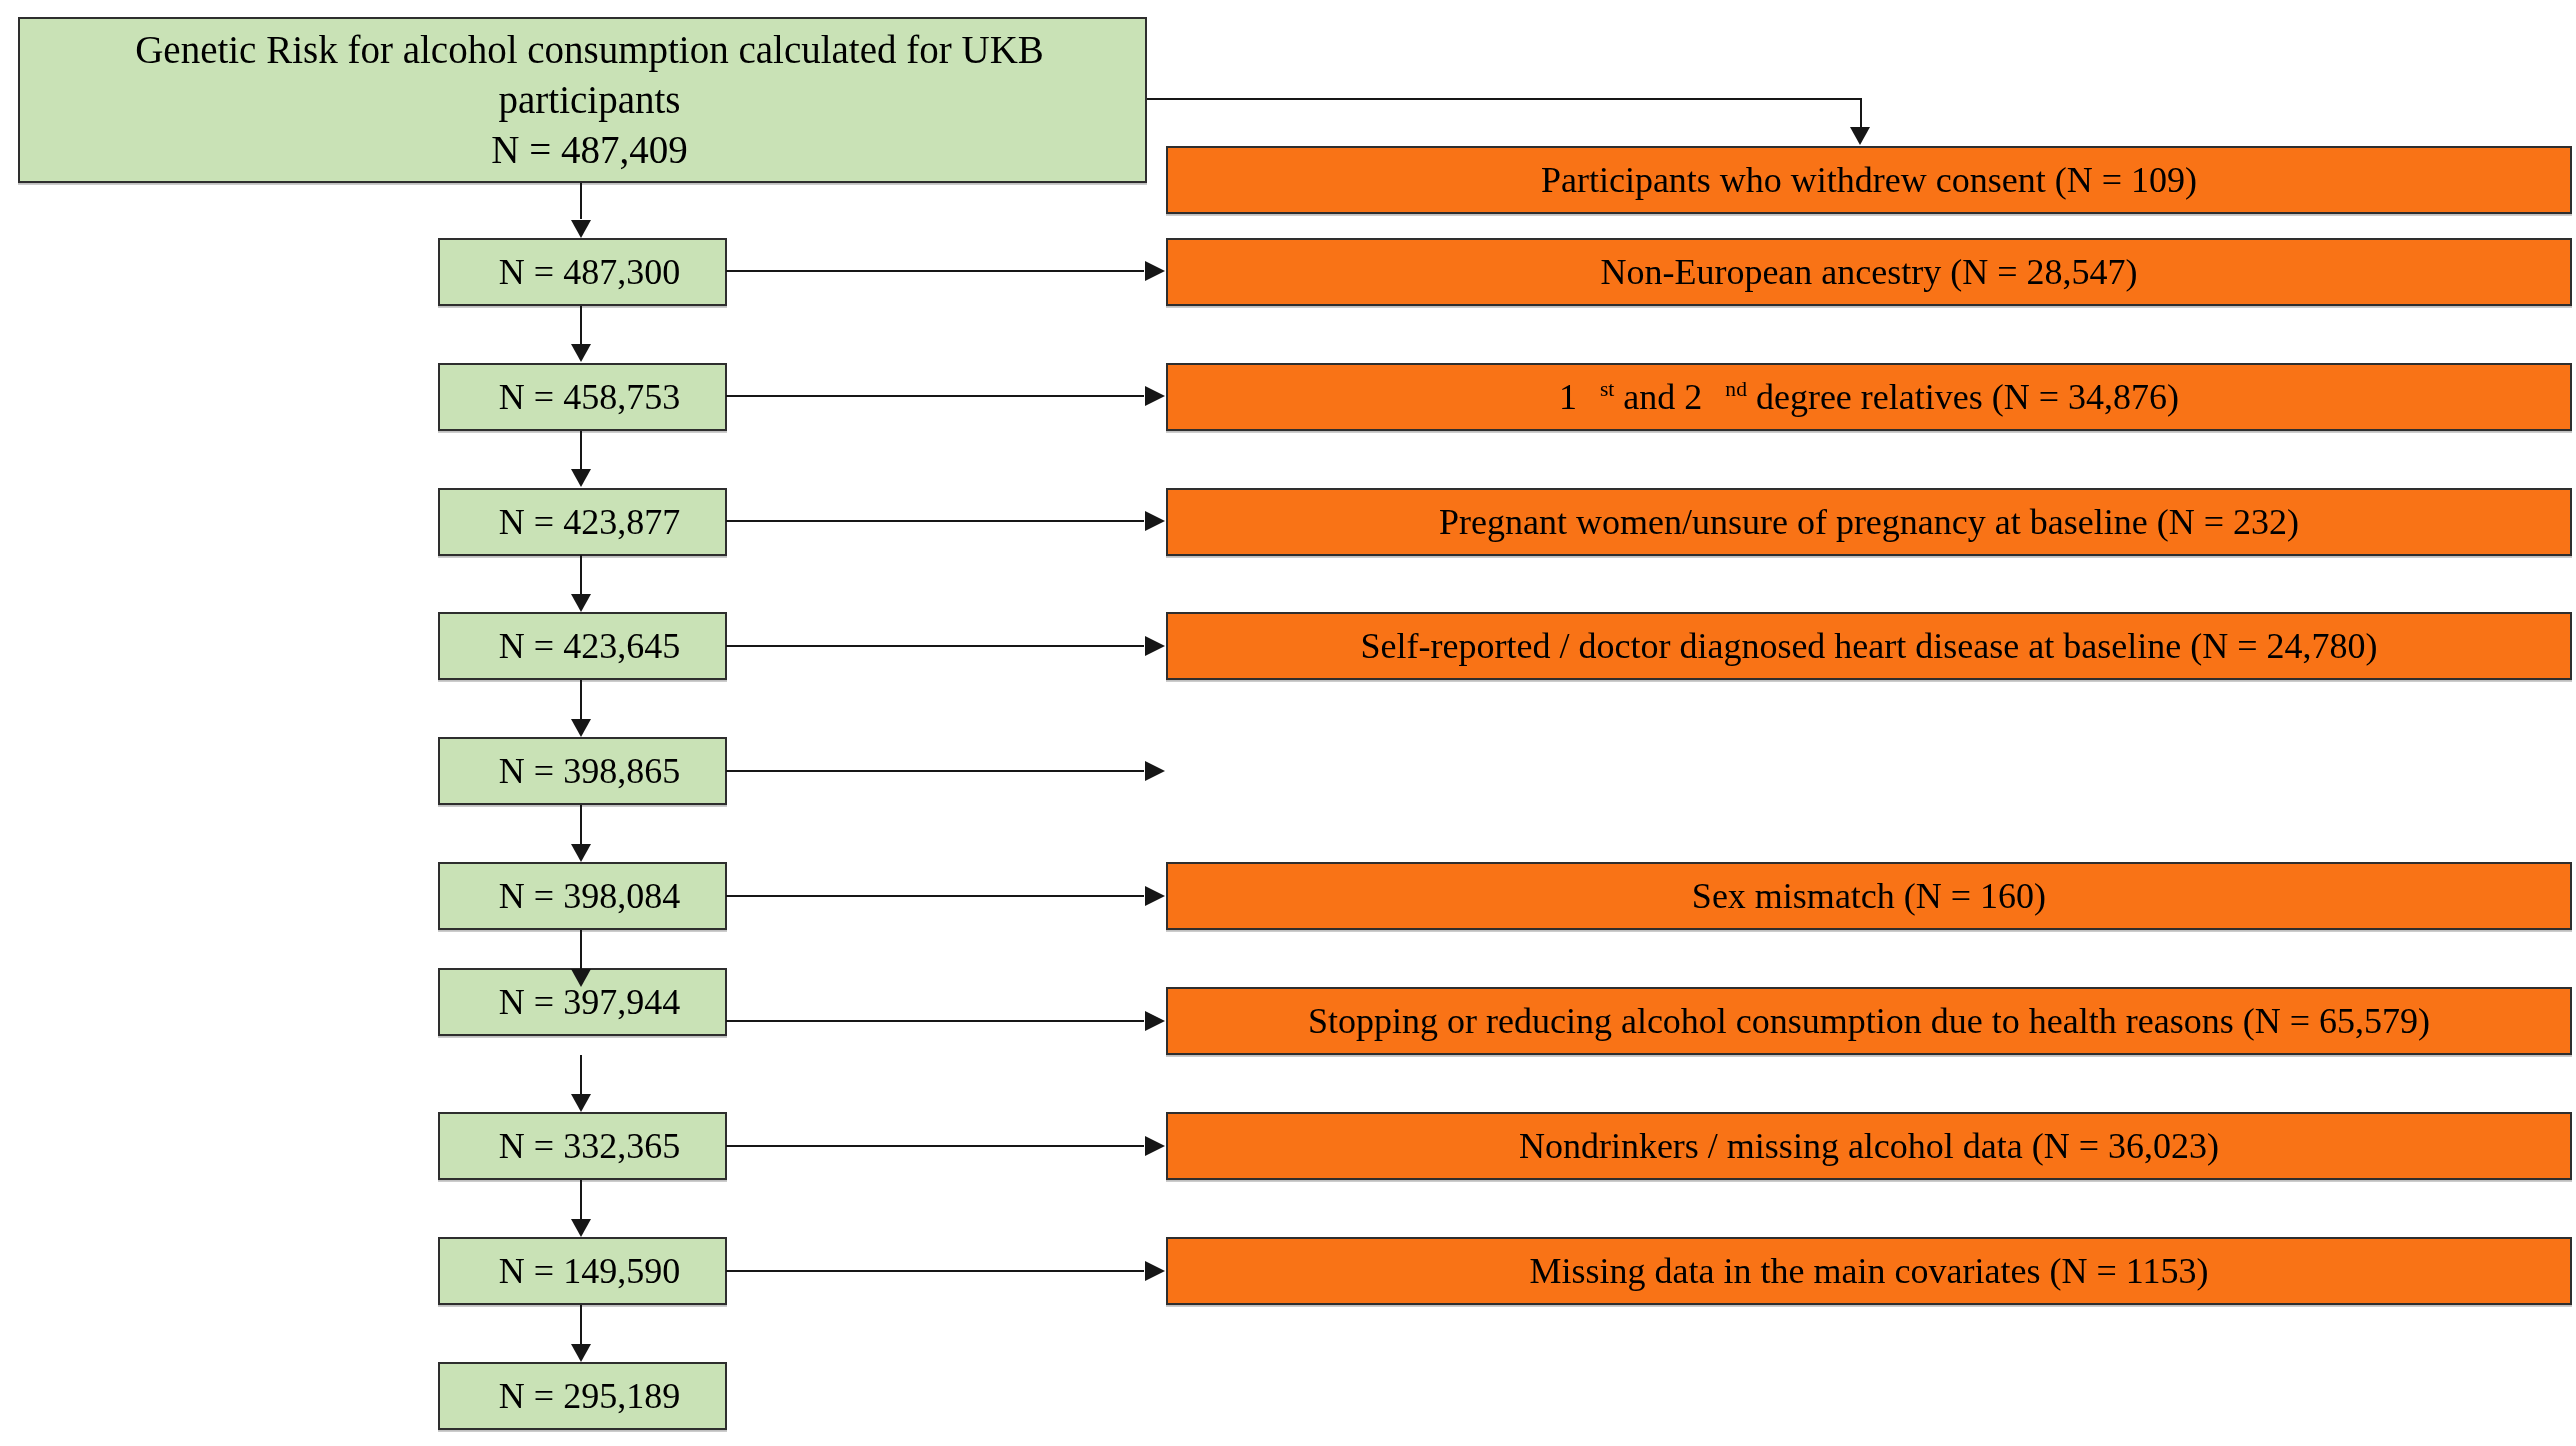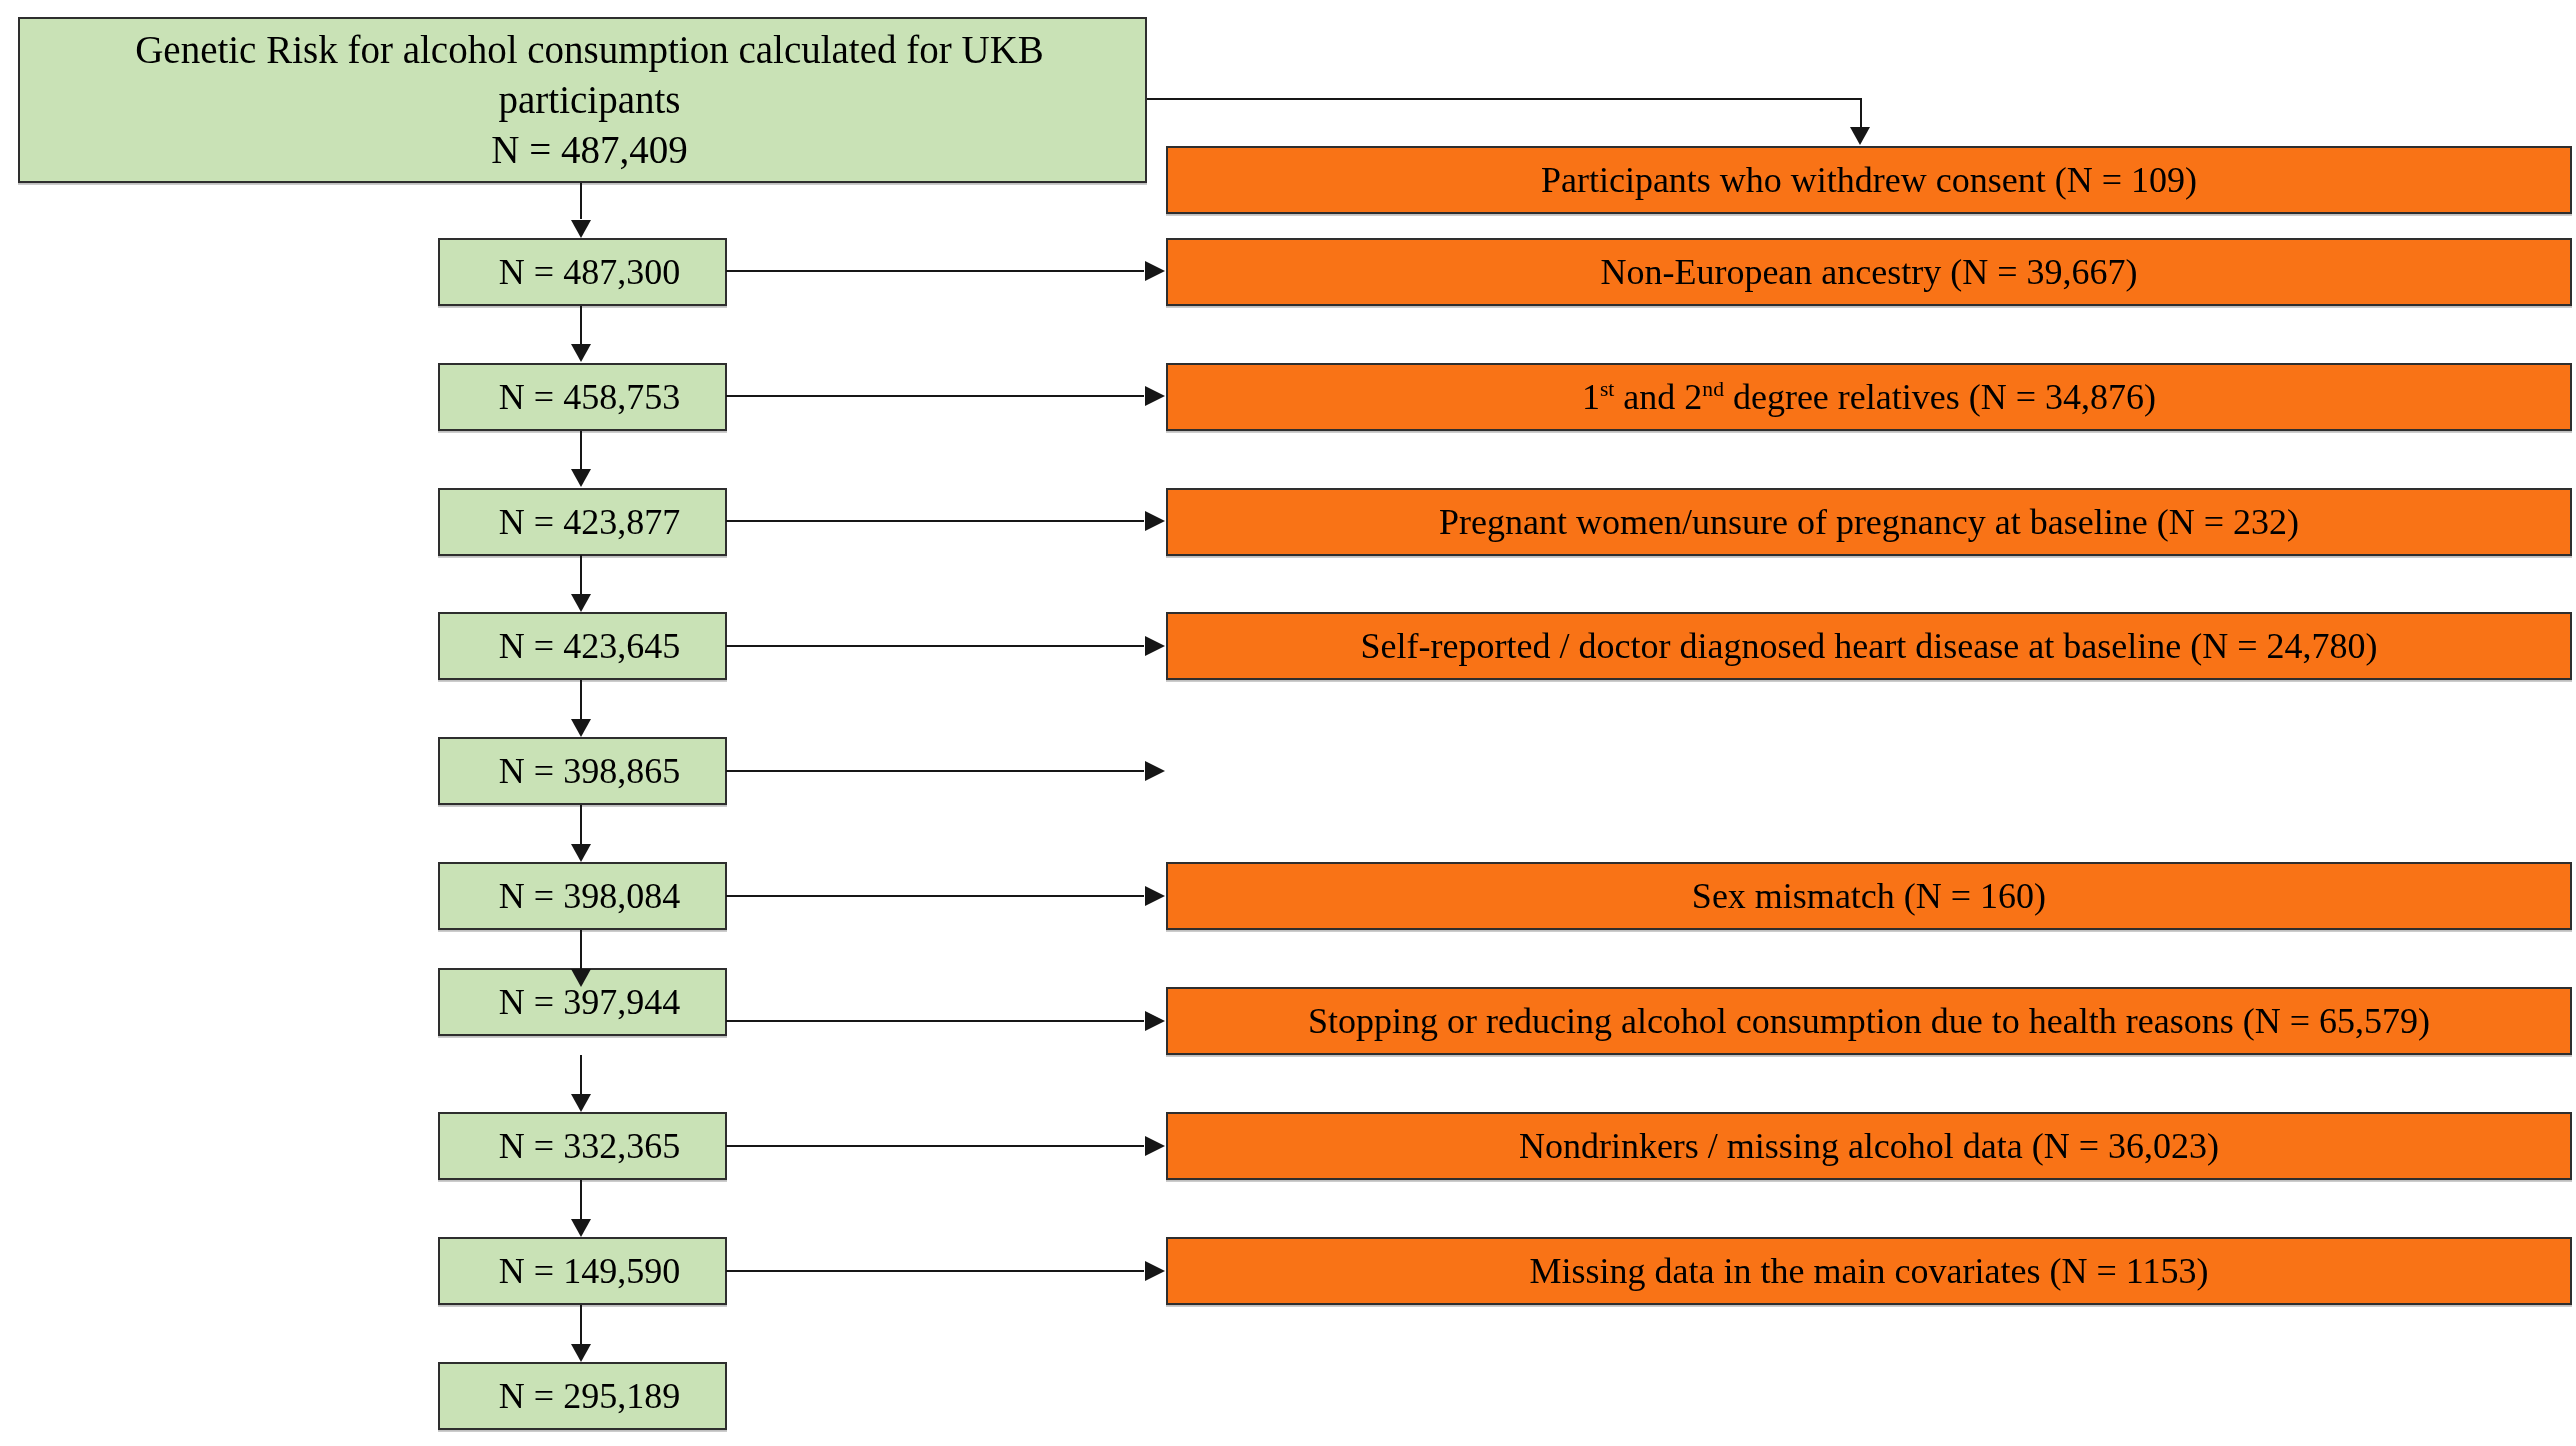--- a/index.html
+++ b/index.html
@@ -38,21 +38,21 @@
     border-left:10.3px solid transparent;
     border-right:10.3px solid transparent;
     border-top:18px solid #161616;
   }
   .head-right{
     position:absolute;width:0;height:0;
     border-top:10.3px solid transparent;
     border-bottom:10.3px solid transparent;
     border-left:20.6px solid #161616;
   }
-  sup{font-size:0.6em;line-height:0;vertical-align:super;}
+  sup{font-size:0.6em;line-height:0;vertical-align:super;margin-left:23px;}
 </style>
 </head>
 <body>
 
 <div class="canvas">
 
   <div class="box green root">
     <div>Genetic Risk for alcohol consumption calculated for UKB</div>
     <div>participants</div>
     <div>N = 487,409</div>
@@ -86,21 +86,21 @@
       <span>N = 149,590</span>
     </div>
   <div class="box green cohort" style="top:1362px">
       <span>N = 295,189</span>
     </div>
 
   <div class="box yellow exclusion" style="top:146px">
       <span>Participants who withdrew consent (N = 109)</span>
     </div>
   <div class="box yellow exclusion" style="top:238px">
-      <span>Non-European ancestry (N = 39,667)</span>
+      <span>Non-European ancestry (N = 28,547)</span>
     </div>
   <div class="box yellow exclusion" style="top:363px">
     <span><span>1</span><sup>st</sup><span> and 2</span><sup>nd</sup><span> degree relatives (N = 34,876)</span></span>
   </div>
   <div class="box yellow exclusion" style="top:488px">
       <span>Pregnant women/unsure of pregnancy at baseline (N = 232)</span>
     </div>
   <div class="box yellow exclusion" style="top:612px">
       <span>Self-reported / doctor diagnosed heart disease at baseline (N = 24,780)</span>
     </div>

